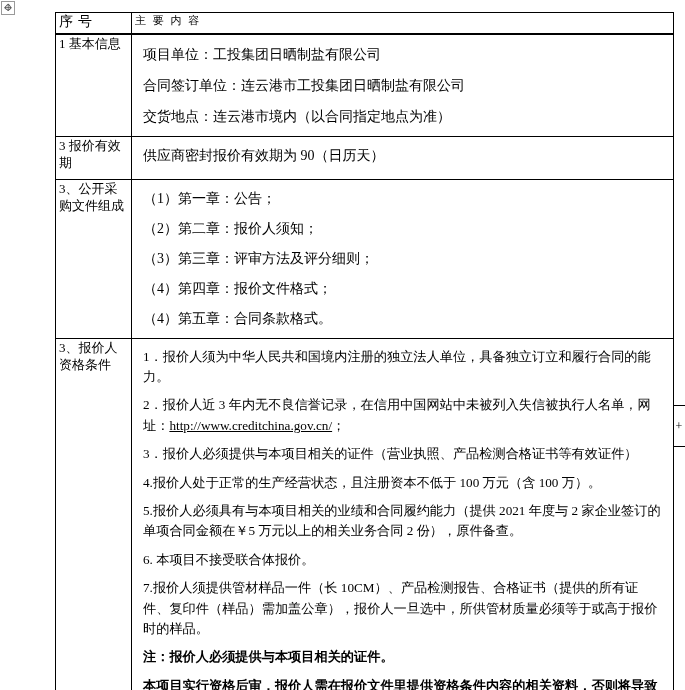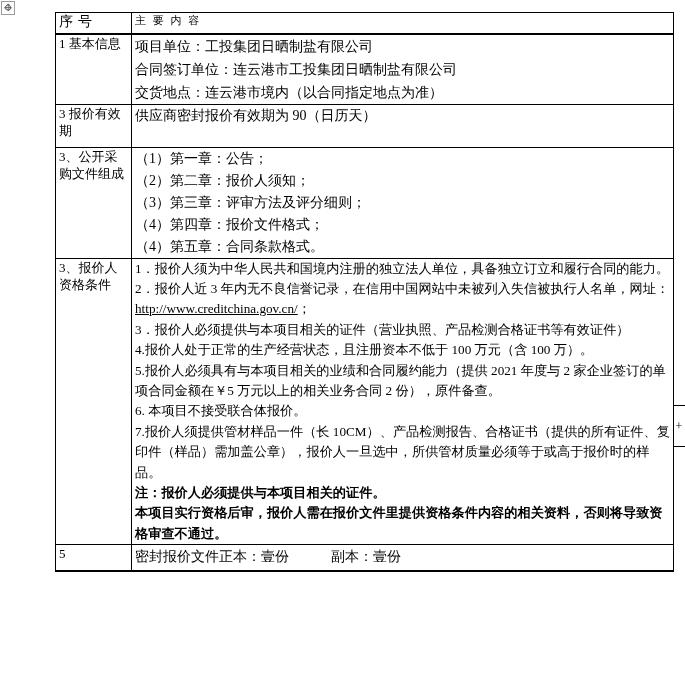--- a/index.html
+++ b/index.html
@@ -23,21 +23,21 @@
     border-collapse:collapse;table-layout:fixed;
     font-size:14px;
   }
   table.doc-table td{
     border:1px solid #000;padding:0 3px;vertical-align:top;overflow:hidden;
   }
   table.doc-table tr:last-child td{border-bottom-width:2px;}
   col.c1{width:76px;}
   col.c2{width:542px;}
   td.no{vertical-align:middle;padding:0 2px;font-size:13px;line-height:17px;}
-  td.ct p{margin:0;}
+  td.ct p{margin:8px;}
   
   .r0{height:21px;}
   .r0 td{vertical-align:middle;font-size:11px;}
   .r0 .hn{letter-spacing:5px;font-size:14px;}
   .r0 .hc{letter-spacing:2px;}
   
   .r1{height:70px;} .r1 .ct{line-height:23px;}
   .r2{height:69px;} .r2 .ct{line-height:23px;}
   .r3{height:43px;} .r3 .ct{line-height:21px;}
   .r4{height:70px;} .r4 .ct{line-height:23px;}

